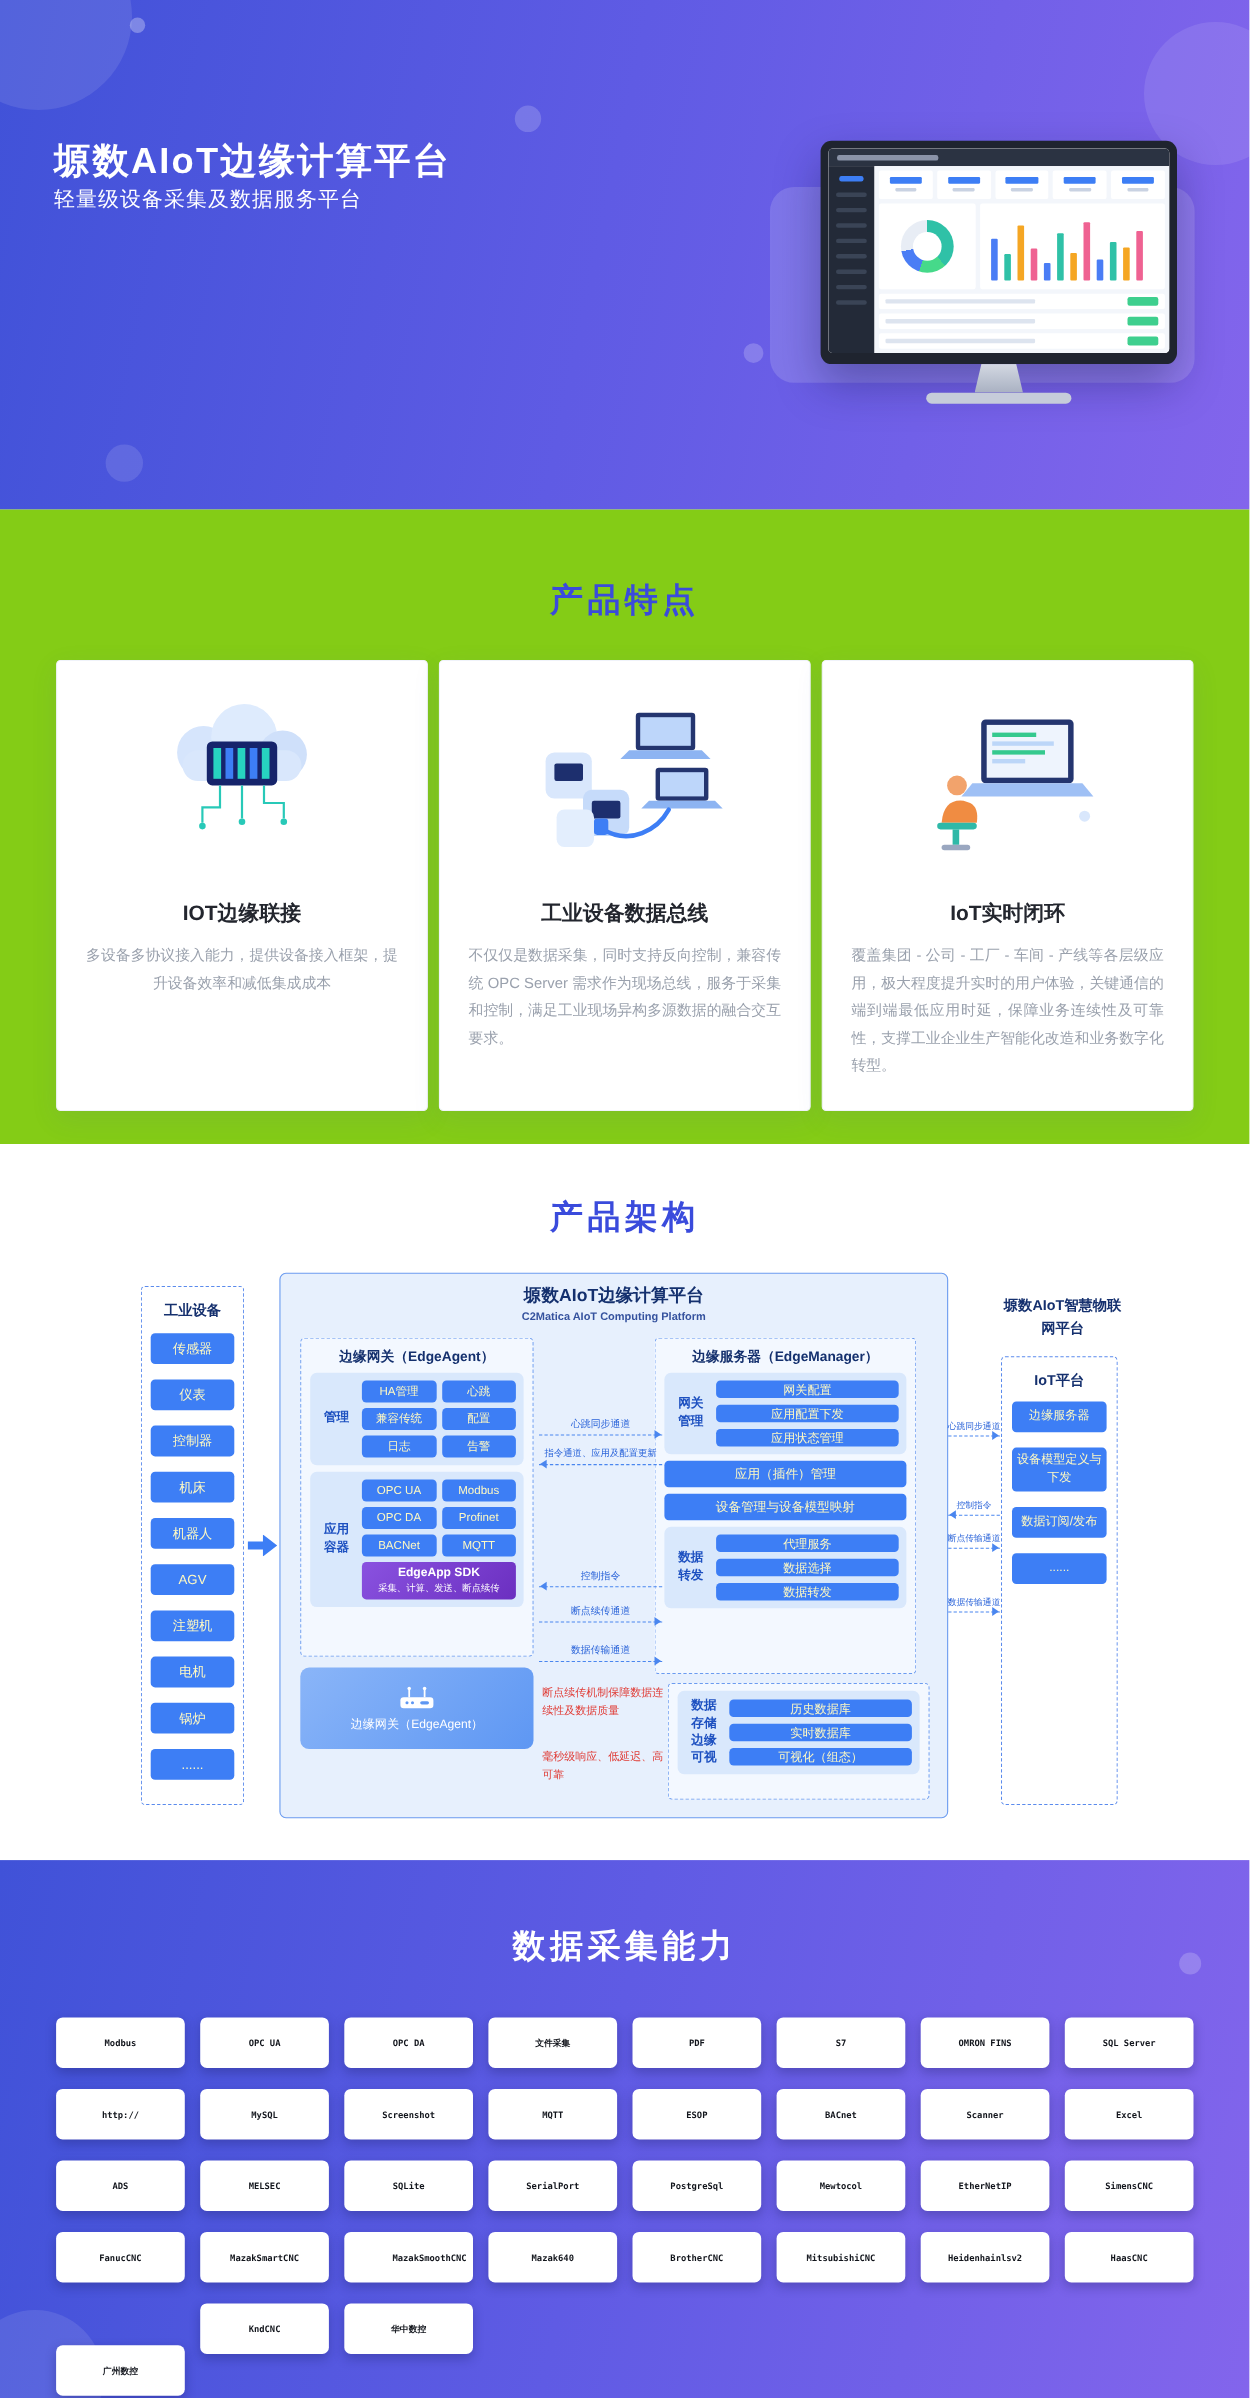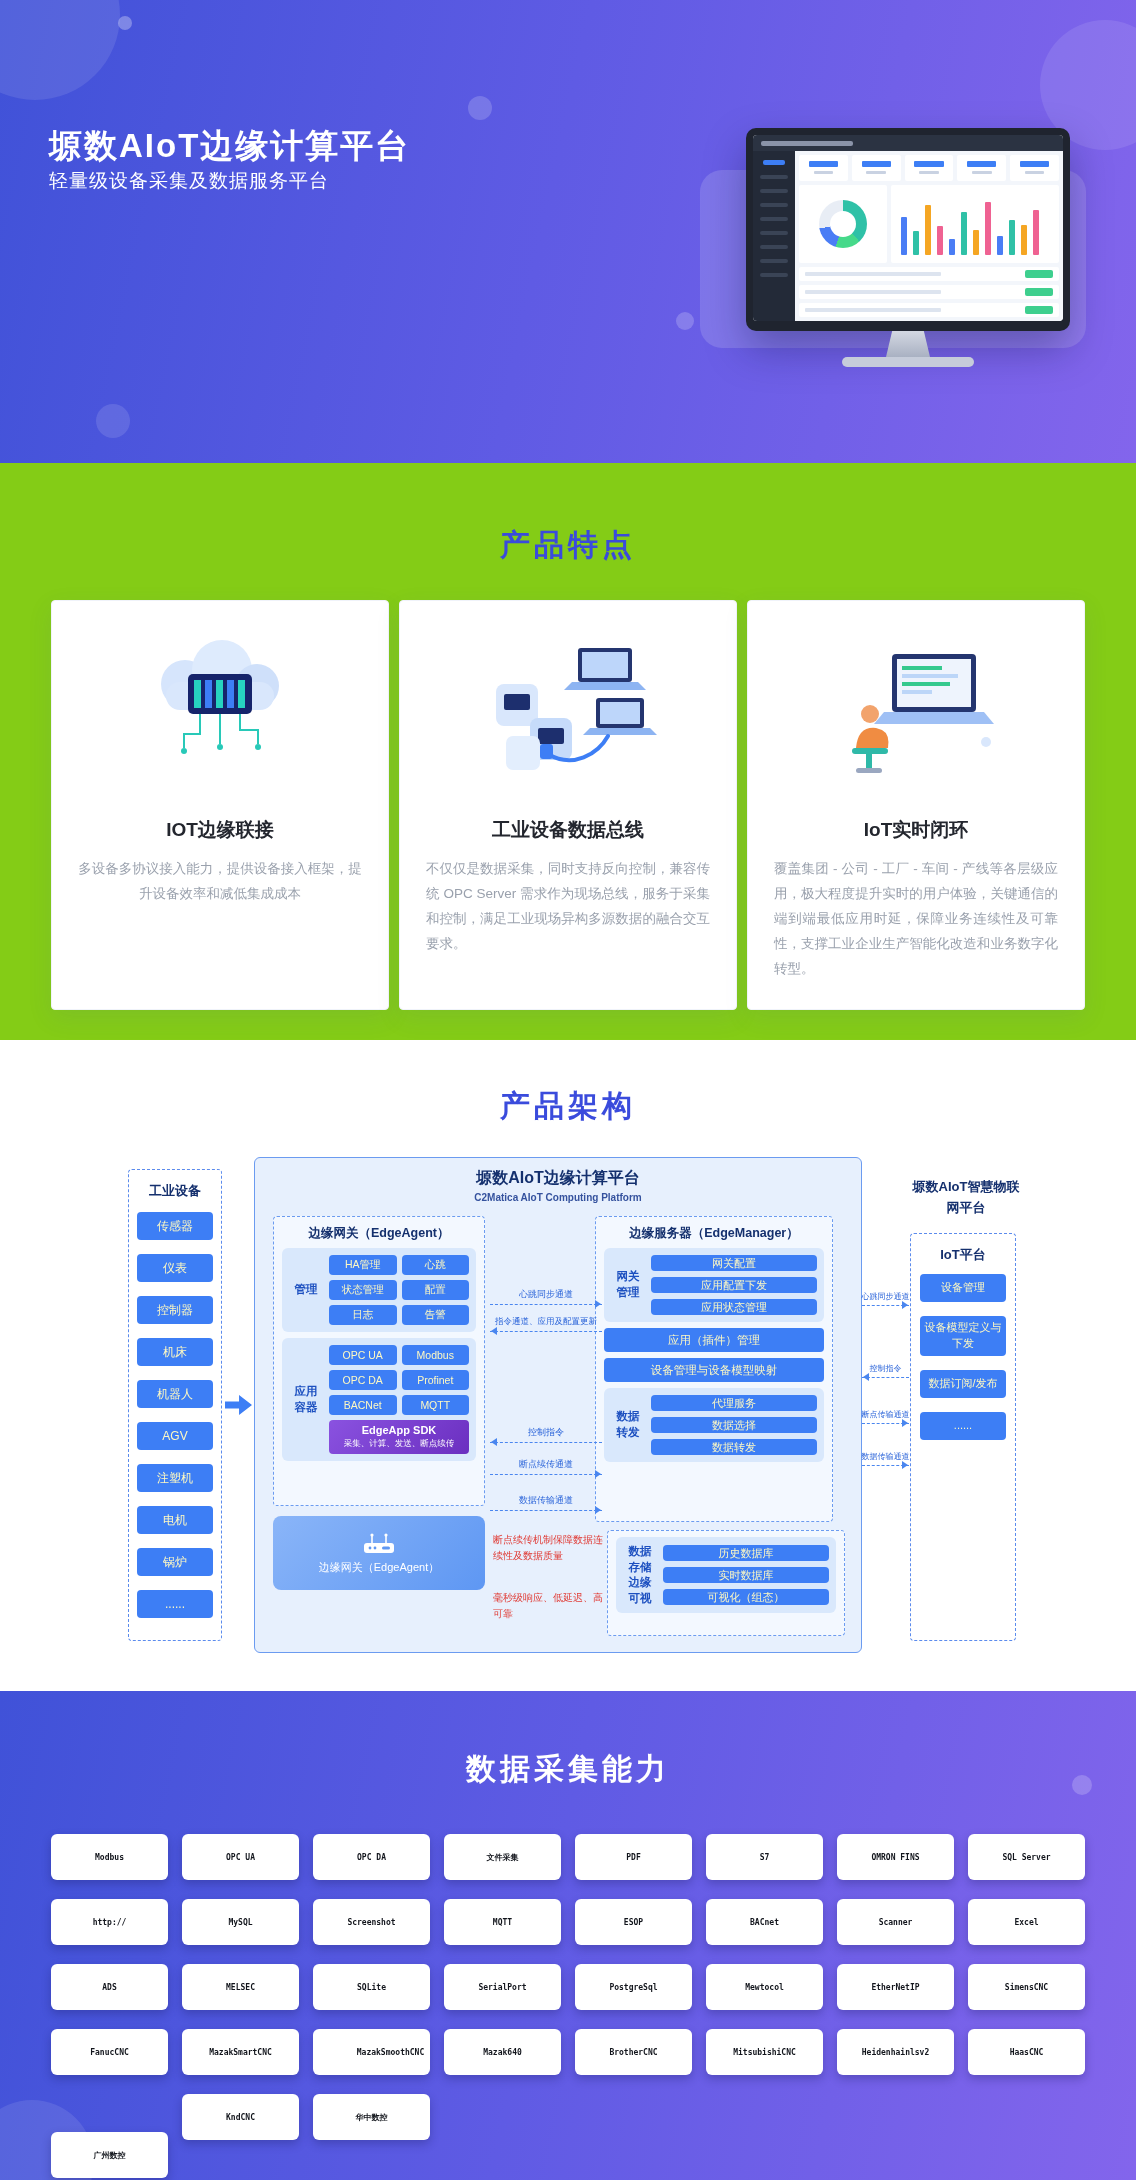--- a/index.html
+++ b/index.html
@@ -327,21 +327,21 @@
       <div class="platform-title">塬数AIoT边缘计算平台</div>
       <div class="platform-subtitle">C2Matica AIoT Computing Platform</div>
 
       <div class="sub-box agent-box">
         <div class="sub-title">边缘网关（EdgeAgent）</div>
         <div class="row-panel">
           <div class="row-label">管理</div>
           <div class="grid2">
               <div class="chip mini-chip">HA管理</div>
               <div class="chip mini-chip">心跳</div>
-              <div class="chip mini-chip">状态管理</div>
+              <div class="chip mini-chip">兼容传统</div>
               <div class="chip mini-chip">配置</div>
               <div class="chip mini-chip">日志</div>
               <div class="chip mini-chip">告警</div>
             </div>
         </div>
         <div class="row-panel">
           <div class="row-label">应用容器</div>
           <div class="stack">
             <div class="grid2">
                 <div class="chip mini-chip">OPC UA</div>
@@ -430,36 +430,36 @@
       </div>
 
       <div class="note note1">断点续传机制保障数据连续性及数据质量</div>
       <div class="note note2">毫秒级响应、低延迟、高可靠</div>
     </div>
 
     <div class="iot-header">塬数AIoT智慧物联网平台</div>
     <div class="iot-box">
       <div class="box-title">IoT平台</div>
       <div class="iot-list">
-          <div class="chip iot-chip">设备管理</div>
+          <div class="chip iot-chip">边缘服务器</div>
           <div class="chip iot-chip">设备模型定义与下发</div>
           <div class="chip iot-chip">数据订阅/发布</div>
           <div class="chip iot-chip">......</div>
         </div>
     </div>
 
     <div class="side-ch" style="top:136px">
       <div class="ch-label">心跳同步通道</div>
       <div class="ch-line dir-right"></div>
     </div>
     <div class="side-ch" style="top:208px">
       <div class="ch-label">控制指令</div>
       <div class="ch-line dir-left"></div>
     </div>
-    <div class="side-ch" style="top:254px">
+    <div class="side-ch" style="top:238px">
       <div class="ch-label">断点传输通道</div>
       <div class="ch-line dir-right"></div>
     </div>
     <div class="side-ch" style="top:296px">
       <div class="ch-label">数据传输通道</div>
       <div class="ch-line dir-right"></div>
     </div>
   </div>
 </section>
 

